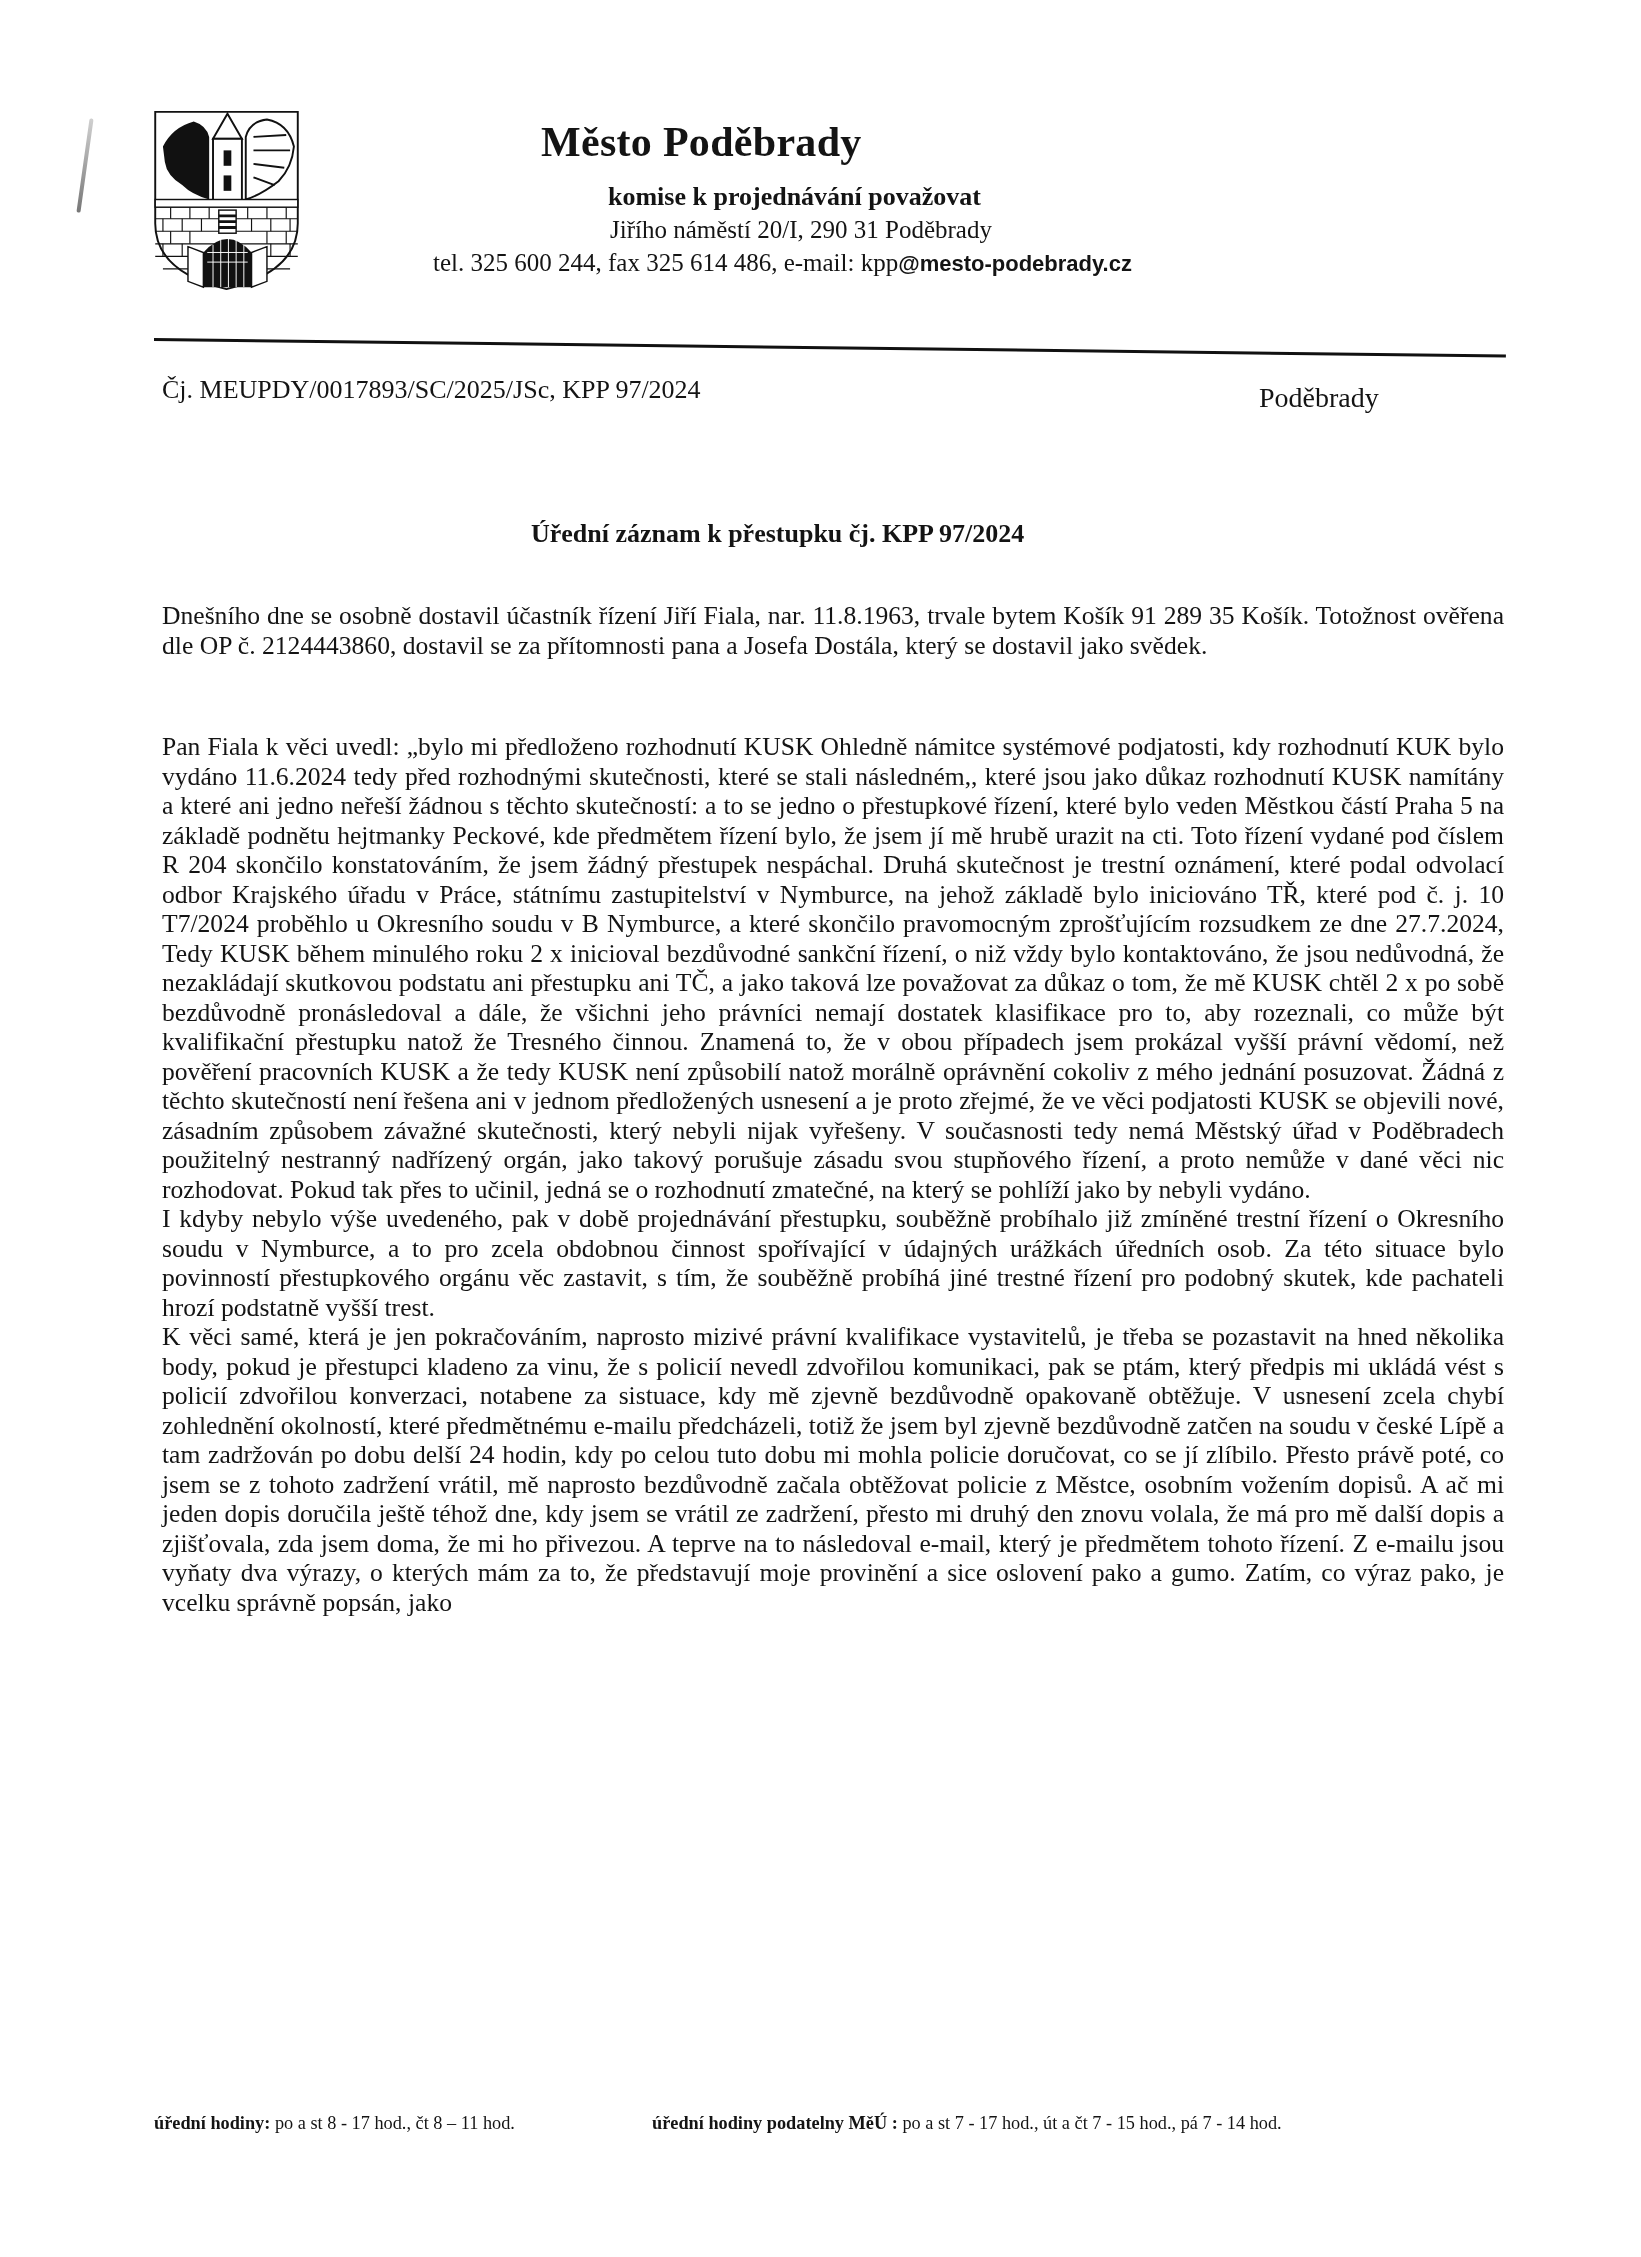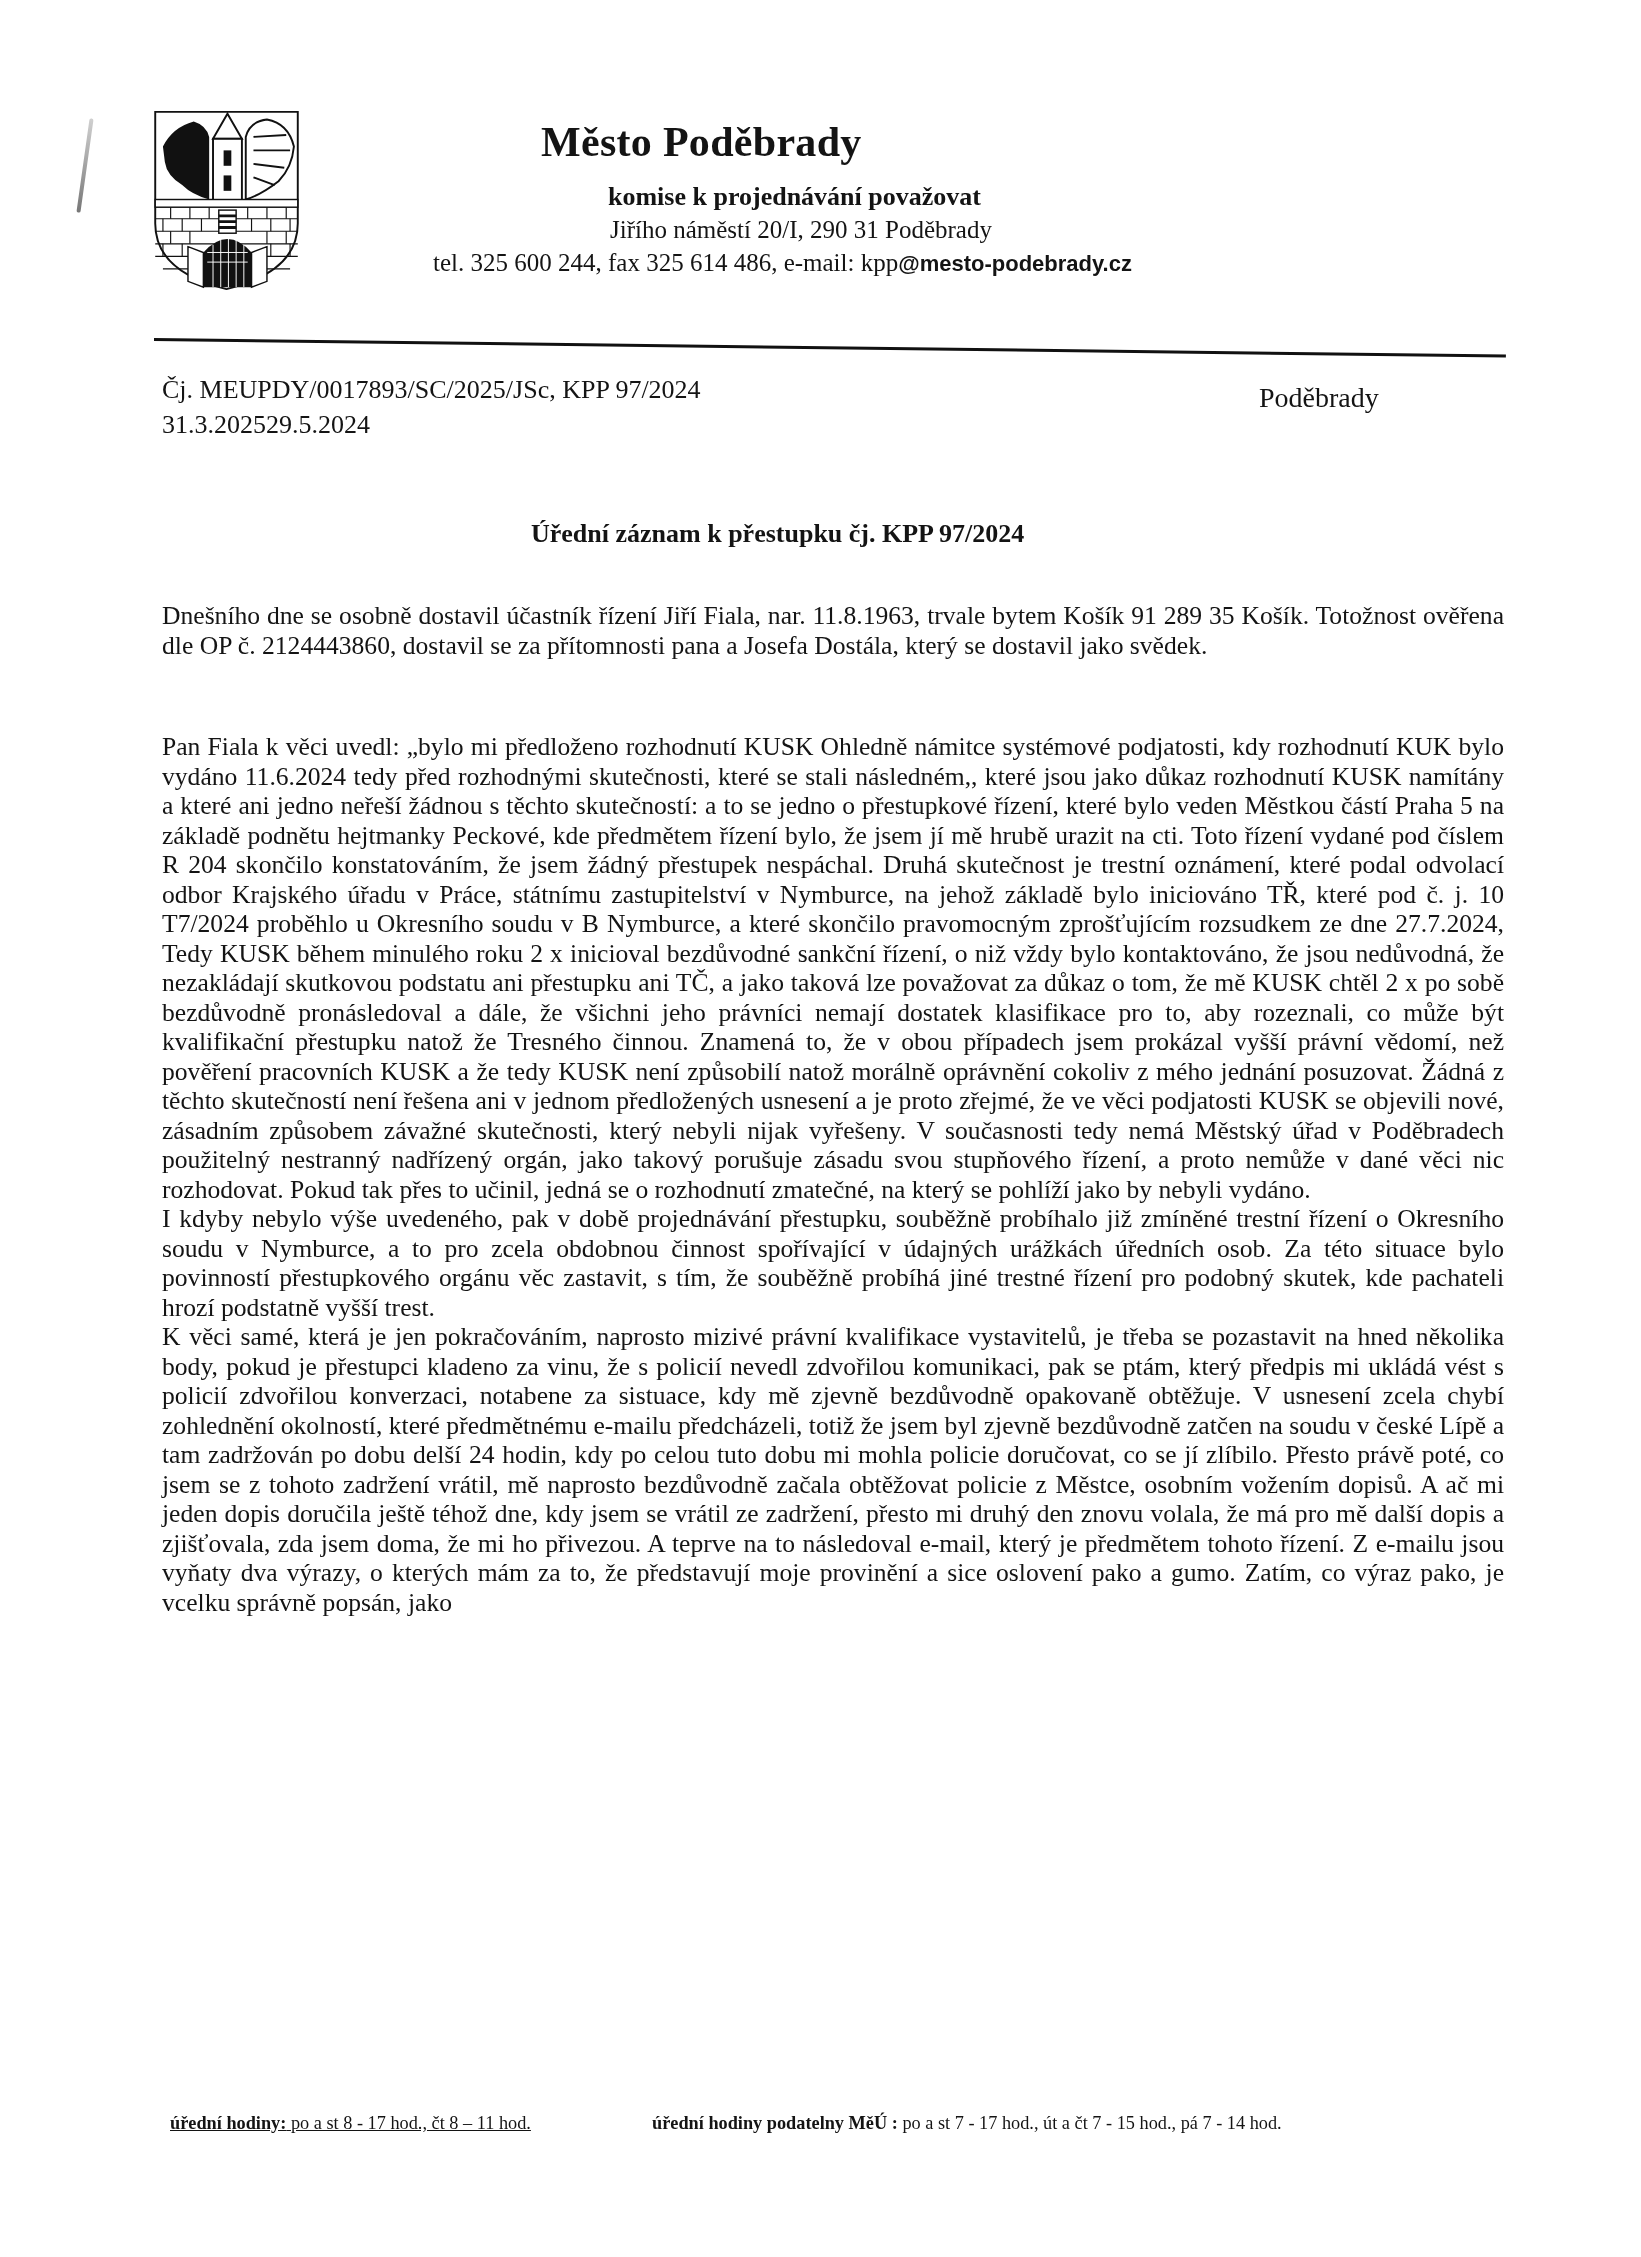--- a/index.html
+++ b/index.html
@@ -27,21 +27,21 @@
   .body-text {
     position: absolute; left: 162px; width: 1342px; font-size: 25.6px; line-height: 29.5px;
     text-align: justify;
   }
   .body-text p { margin: 0; }
   .p1 { top: 601px; }
   .p2 { top: 732px; }
   .footer { position: absolute; left: 154px; top: 2112px; width: 1352px; font-size: 18.3px; line-height: 23px; }
   .footer .row { position: relative; height: 23px; white-space: nowrap; }
   .footer b { font-weight: bold; }
-  .f-left { position: absolute; left: 16px; text-decoration: underline; }
+  .f-left { position: absolute; left: 0; }
   .f-mid { position: absolute; left: 498px; }
   .f-right { position: absolute; left: 941px; }
 </style>
 </head>
 <body>
 
 <div class="edge-mark"></div>
 
 <svg class="logo" viewBox="0 0 152 190">
   <path d="M2 4 H150 V120 Q150 170 76 188 Q2 170 2 120 Z" fill="#fff" stroke="#111" stroke-width="2"></path>
@@ -78,21 +78,20 @@
 <div class="org-sub">komise k projednávání považovat</div>
 <div class="org-addr">Jiřího náměstí 20/I, 290 31 Poděbrady</div>
 <div class="org-contact">
   <span>tel. 325 600 244, fax 325 614 486, e-mail: kpp</span><span class="email-strong">@mesto-podebrady.cz</span>
 </div>
 
 <div class="rule"></div>
 
 <div class="ref">
   <div>Čj. MEUPDY/0017893/SC/2025/JSc, KPP 97/2024</div>
-  <div>31.3.202529.5.2024</div>
 </div>
 <div class="place">Poděbrady</div>
 
 <div class="doc-title">Úřední záznam k přestupku čj. KPP 97/2024</div>
 
 <div class="body-text p1">
   <p>Dnešního dne se osobně dostavil účastník řízení Jiří Fiala, nar. 11.8.1963, trvale bytem Košík 91 289 35  Košík. Totožnost ověřena dle OP č. 2124443860, dostavil se za přítomnosti pana a Josefa Dostála, který se dostavil jako svědek.</p>
 </div>
 
 <div class="body-text p2">

